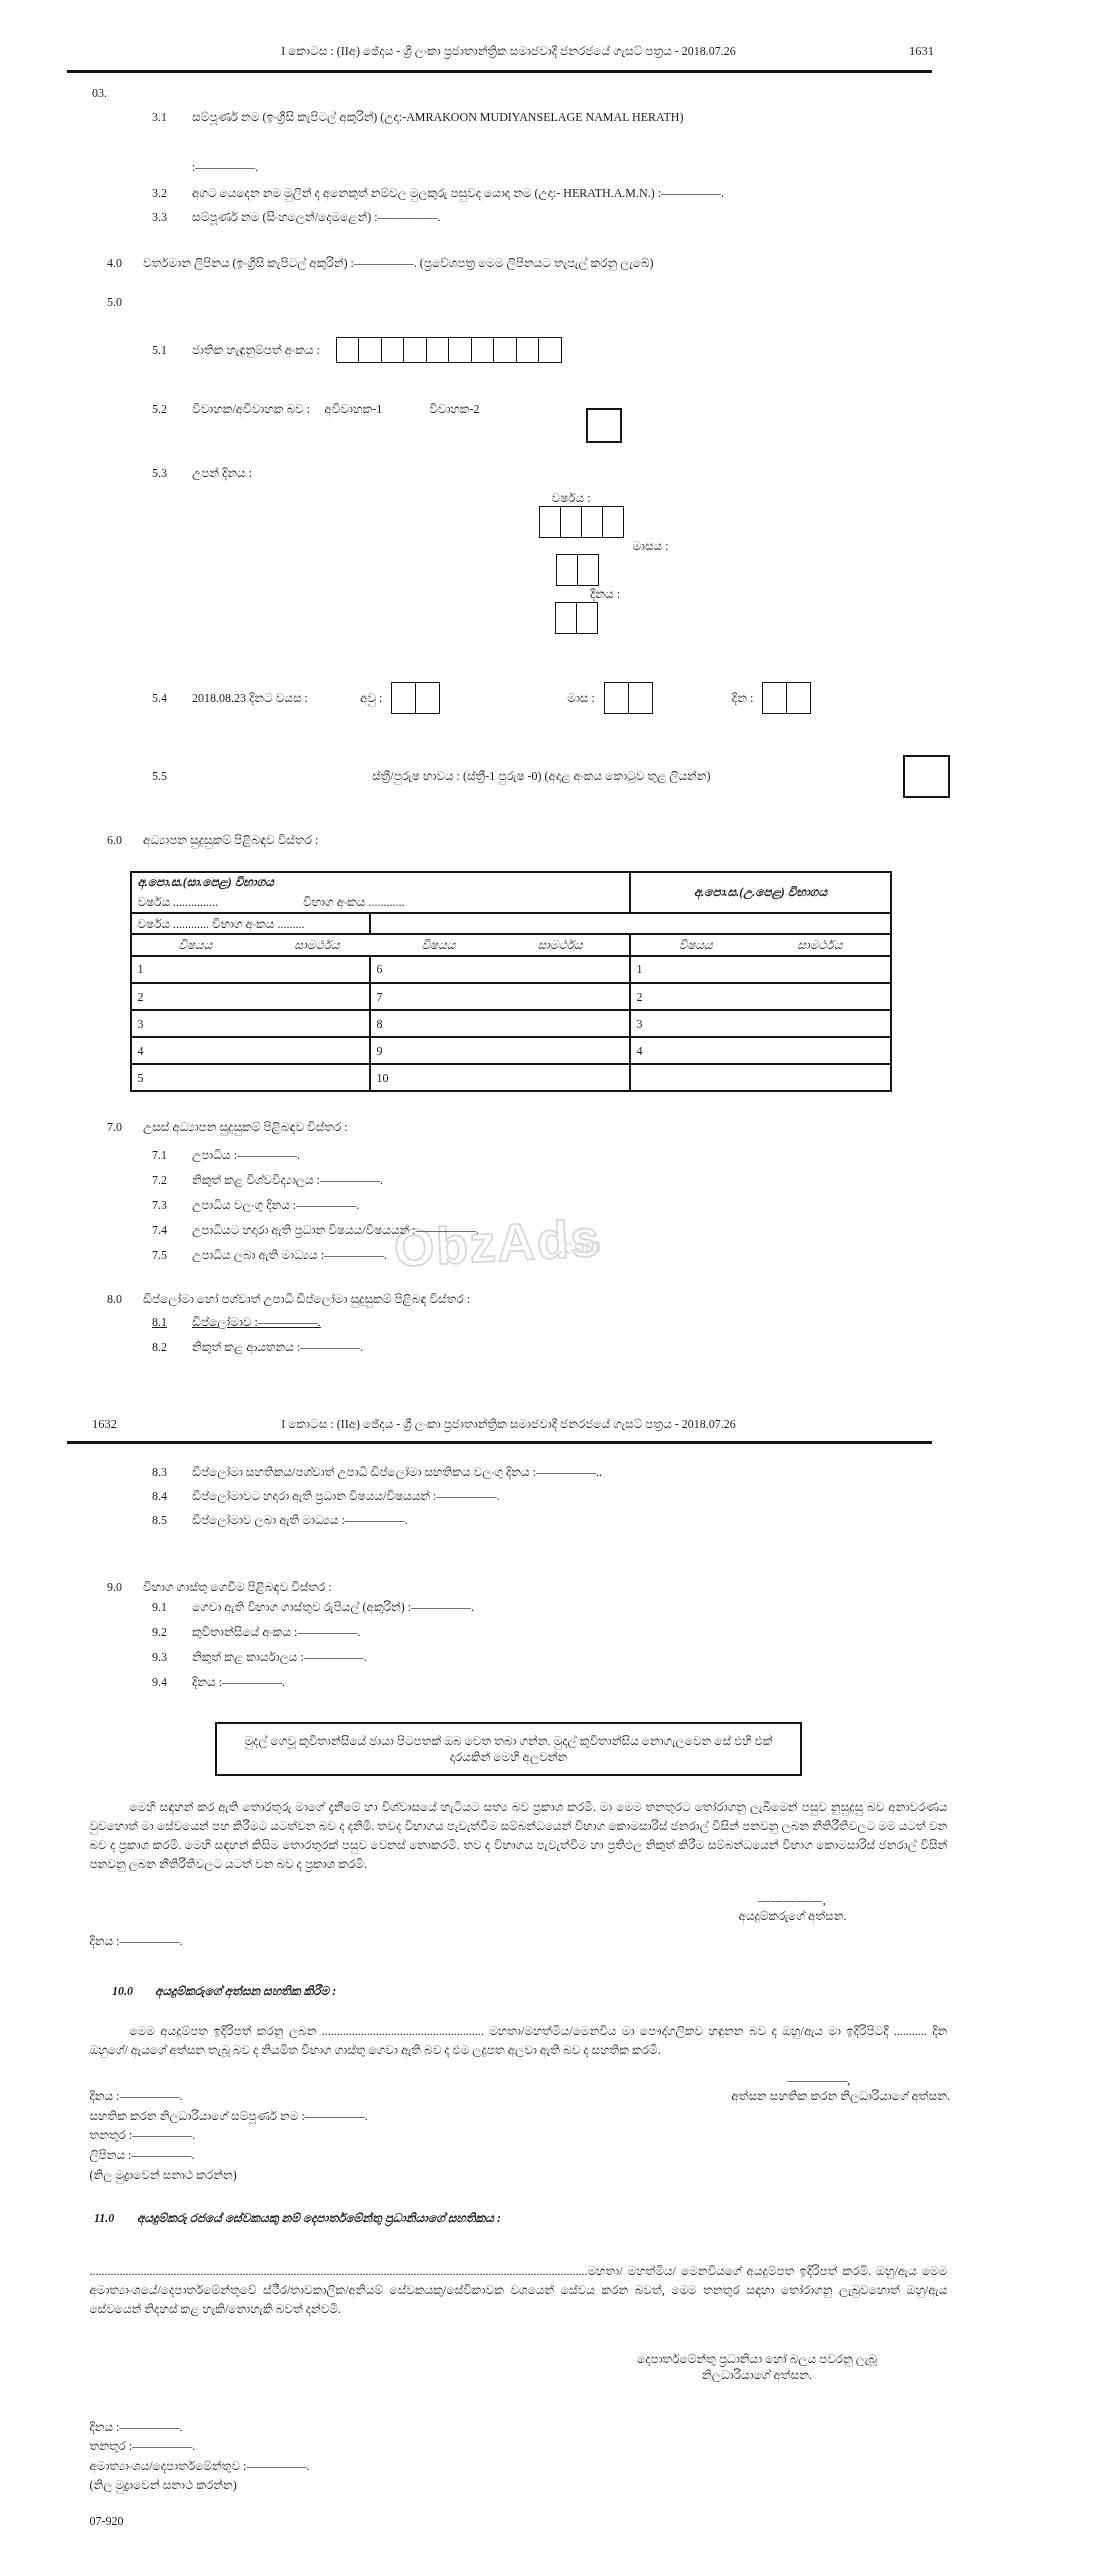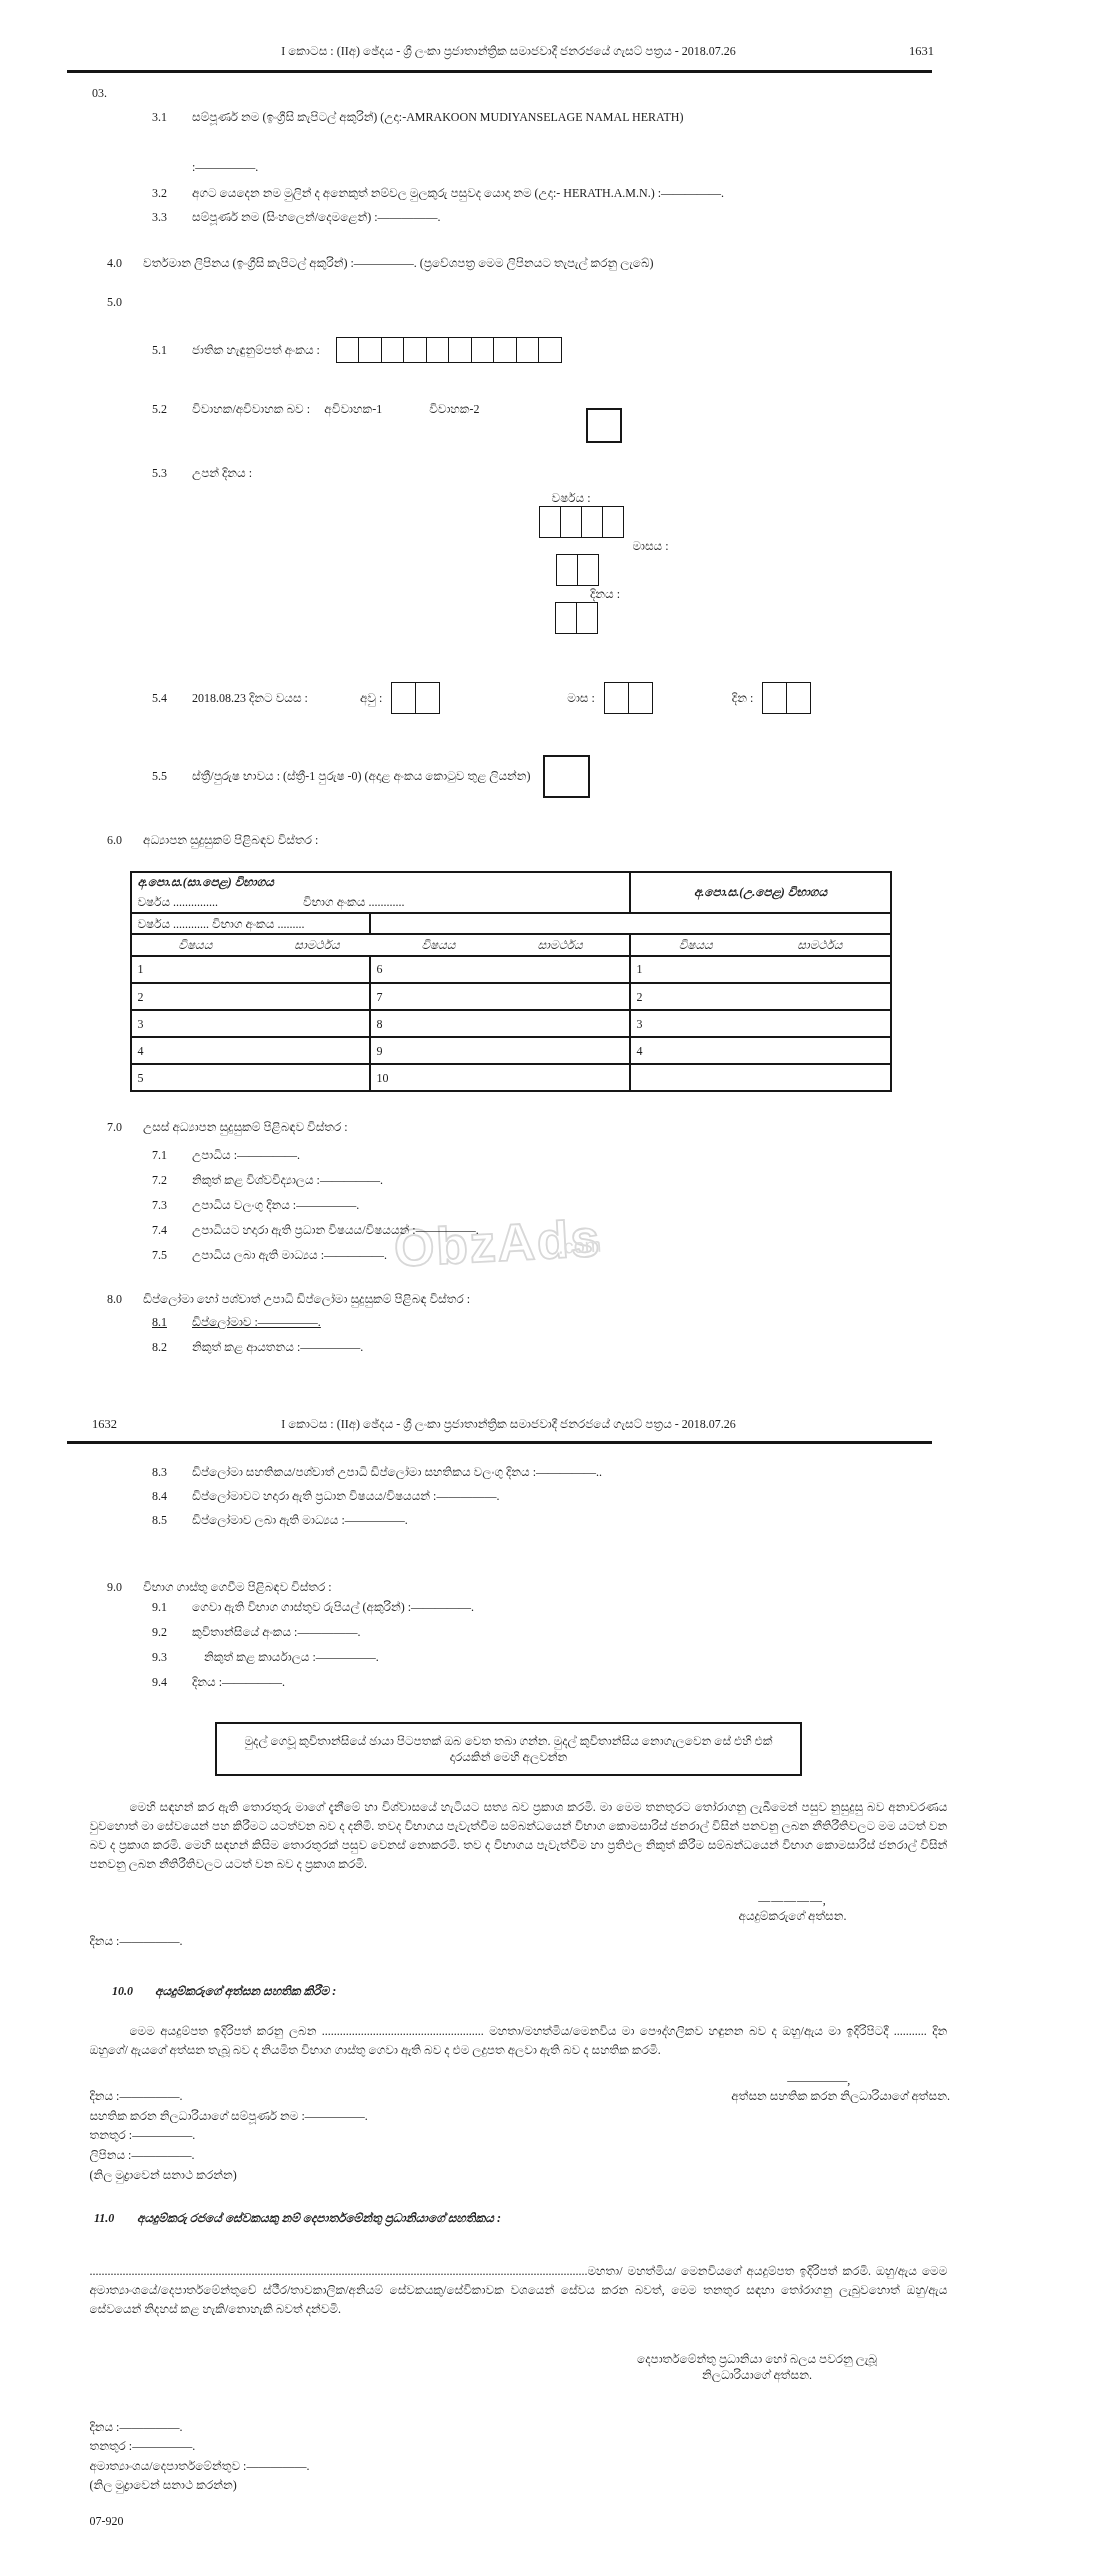--- a/index.html
+++ b/index.html
@@ -177,21 +177,21 @@
           <i></i>
           <i></i>
         </span>
       <span style="margin-left:79px;">දින :</span>
       <span class="cells age" style="margin-left:9px;">
           <i></i>
           <i></i>
         </span>
     </div>
 
-    <div class="row515" style="margin-top:41px;">
+    <div class="row515" style="margin-top:41px;justify-content:space-between;">
       <span style="flex:0 0 40px;">5.5</span>
       <span class="b" style="font-weight:normal;">ස්ත්‍රී/පුරුෂ භාවය : (ස්ත්‍රී-1 පුරුෂ -0) (අදාළ අංකය කොටුව තුළ ලියන්න)</span>
       <span class="single-box box-lg" style="margin-left:12.5px;"></span>
     </div>
 
     <div class="sec si" style="margin-left:40px;margin-top:34px;">
       <span class="n" style="flex-basis:36px;">6.0</span>
       <span class="t">අධ්‍යාපන සුදුසුකම් පිළිබඳව විස්තර :</span>
     </div>
 
@@ -329,21 +329,21 @@
     </div>
     <div style="margin-top:0;">
       <div class="si" style="line-height:25px;">
           <span class="n">9.1</span>
           <span class="t">ගෙවා ඇති විභාග ගාස්තුව රුපියල් (අකුරින්)  :—————.</span>
         </div>
       <div class="si" style="line-height:25px;">
           <span class="n">9.2</span>
           <span class="t">කුවිතාන්සියේ අංකය  :—————.</span>
         </div>
-      <div class="si" style="line-height:25px;gap:12px;">
+      <div class="si" style="line-height:25px;">
           <span class="n">9.3</span>
           <span class="t">නිකුත් කළ කාර්යාලය  :—————.</span>
         </div>
       <div class="si" style="line-height:25px;">
           <span class="n">9.4</span>
           <span class="t">දිනය  :—————.</span>
         </div>
     </div>
 
     <div class="notebox" style="margin-top:27px;">මුදල් ගෙවූ කුවිතාන්සියේ ඡායා පිටපතක් ඔබ වෙත තබා ගන්න. මුදල් කුවිතාන්සිය නොගැලවෙන සේ එහි එක් දාරයකින් මෙහි අලවන්න</div>

